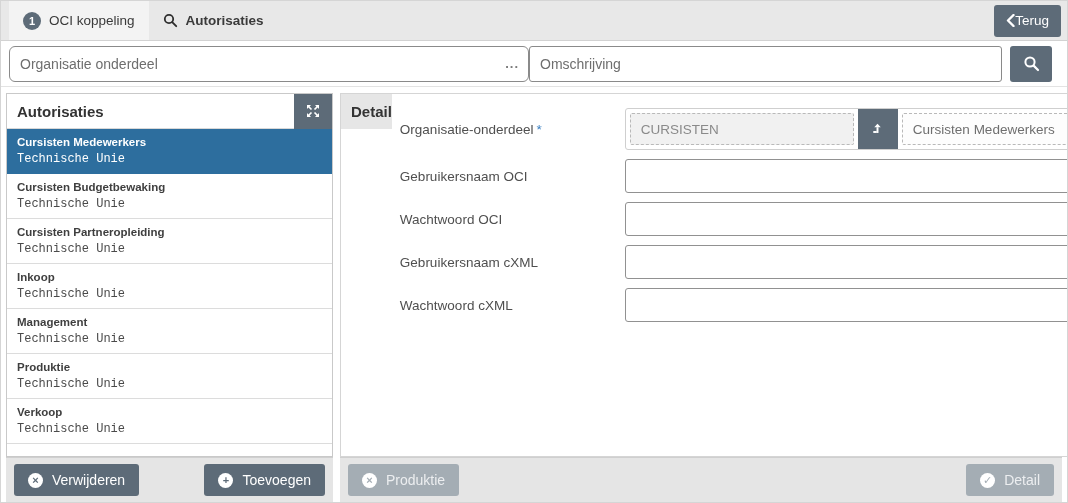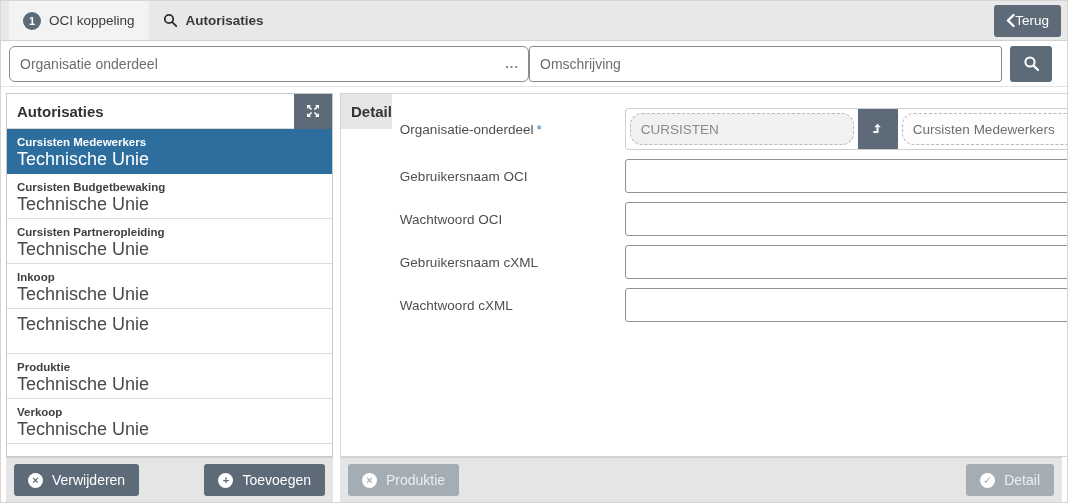--- a/index.html
+++ b/index.html
@@ -63,38 +63,38 @@
   .panel-left { width:327px; flex:0 0 327px; border:1px solid #c9c9c9; display:flex; flex-direction:column; background:#fff; }
   .panel-left-header { height:35px; flex:0 0 35px; display:flex; align-items:center; border-bottom:1px solid #d8d8d8; }
   .panel-title { padding-left:10px; font-size:15px; font-weight:700; color:#333; }
   .btn-expand {
     margin-left:auto; width:38px; height:35px; background:#5d6b78; border:none;
     display:flex; align-items:center; justify-content:center; cursor:pointer;
   }
   .list { flex:1; overflow:hidden; }
   .list-item { height:45px; padding:6px 10px 4px 10px; border-bottom:1px solid #dcdcdc; cursor:pointer; }
   .list-item .li-title { display:block; font-size:11.5px; font-weight:700; color:#3f3f3f; line-height:15px; }
-  .list-item .li-sub { display:block; font-size:18px; color:#4a4a4a; line-height:19px; }
+  .list-item .li-sub { display:block; font-size:12px; color:#4a4a4a; line-height:19px;font-family:Liberation Mono, monospace; }
   .list-item.selected { background:#2d6e9e; border-bottom-color:#2d6e9e; }
   .list-item.selected .li-title, .list-item.selected .li-sub { color:#fff; }
 
   .panel-right { flex:1; border:1px solid #d5d5d5; display:flex; flex-direction:row; background:#fff; }
   .panel-right-header { height:35px; flex:0 0 35px; background:#e6e6e6; display:flex; align-items:center; }
   .detail-body { flex:1; padding:14px 10px 0 8px; }
 
   .form-row { display:flex; align-items:center; margin-bottom:9px; }
   .form-label { width:225px; flex:0 0 225px; font-size:13.5px; color:#4f4f4f; }
   .req { color:#3a7fc1; margin-left:3px; }
 
   .org-group {
     width:480px; height:42px; border:1px solid #cfcfcf; border-radius:3px;
     display:flex; align-items:stretch; overflow:hidden; background:#fff;
   }
   .dashed-field {
-    margin:4px; border:1px dashed #b9b9b9; border-radius:12px;
+    margin:4px; border:1px dashed #b9b9b9; border-radius:2px;
     display:flex; align-items:center; padding-left:10px; font-size:13.5px;
   }
   .dashed-field input { border:none; outline:none; background:transparent; width:100%; font-size:13.5px; font-family:inherit; }
   .df-code { width:224px; flex:0 0 224px; background:#f1f1f1; }
   .df-code input { color:#8a8a8a; }
   .df-name { flex:1; background:#fdfdfd; }
   .df-name input { color:#6f6f6f; }
   .btn-levelup {
     width:40px; flex:0 0 40px; background:#5d6b78; border:none;
     display:flex; align-items:center; justify-content:center; cursor:pointer;
@@ -200,20 +200,21 @@
         </div>
         <div class="list-item">
           <span class="li-title">Cursisten Partneropleiding</span>
           <span class="li-sub">Technische Unie</span>
         </div>
         <div class="list-item">
           <span class="li-title">Inkoop</span>
           <span class="li-sub">Technische Unie</span>
         </div>
         <div class="list-item">
+          <span class="li-title">Management</span>
           <span class="li-sub">Technische Unie</span>
         </div>
         <div class="list-item">
           <span class="li-title">Produktie</span>
           <span class="li-sub">Technische Unie</span>
         </div>
         <div class="list-item">
           <span class="li-title">Verkoop</span>
           <span class="li-sub">Technische Unie</span>
         </div>

